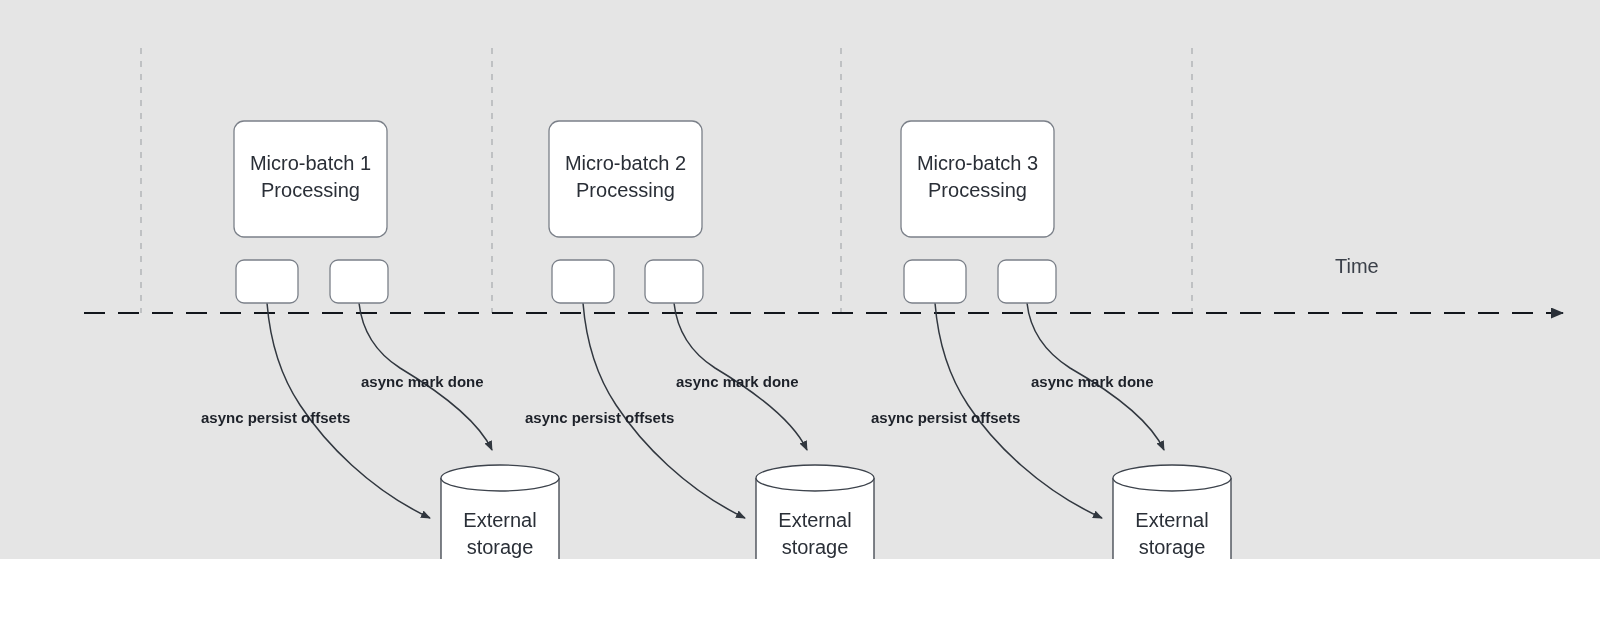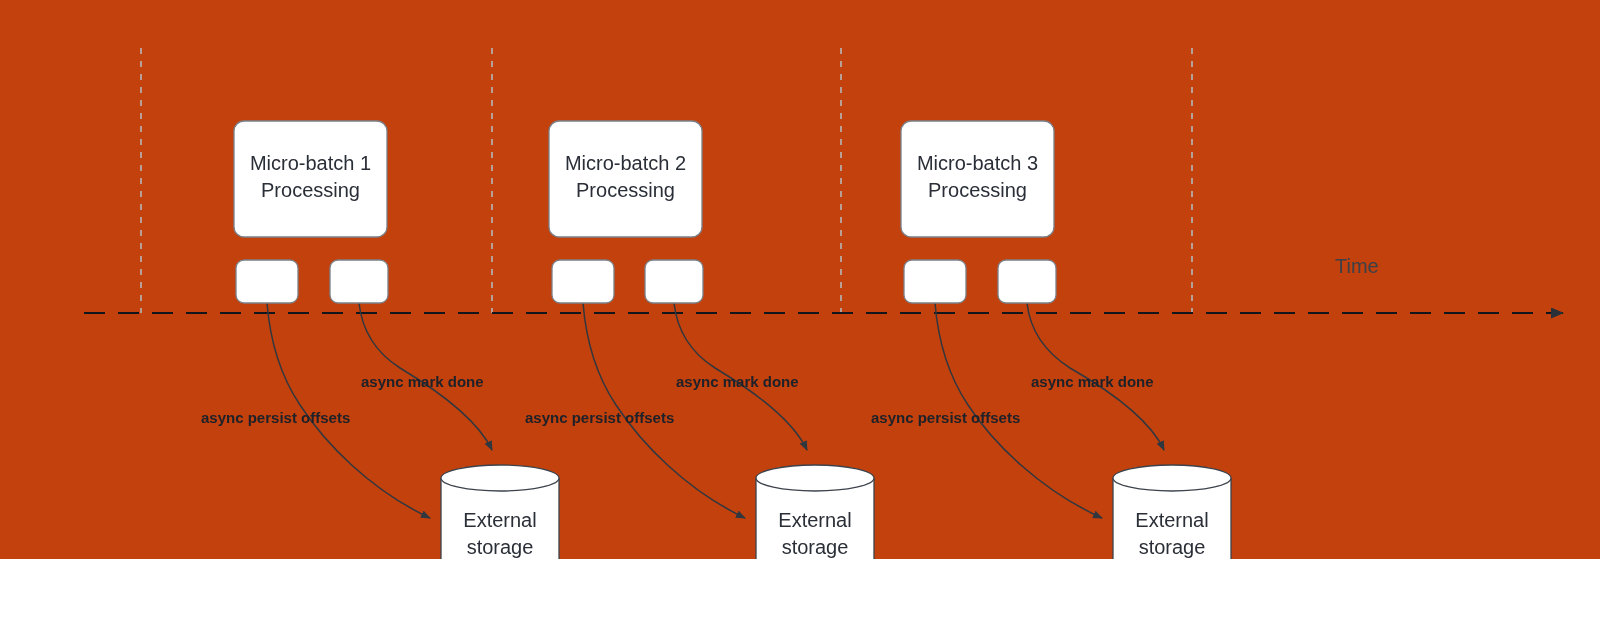--- a/index.html
+++ b/index.html
@@ -7,21 +7,21 @@
     padding: 0;
     background: #ffffff;
   }
   body {
     font-family: "Liberation Sans", sans-serif;
   }
   #canvas {
     position: relative;
     width: 1600px;
     height: 559px;
-    background: #c2410c;
+    background: #e5e5e5;
     overflow: hidden;
   }
   #diagram-svg {
     position: absolute;
     left: 0;
     top: 0;
     width: 1600px;
     height: 642px;
   }
   .node-label {

